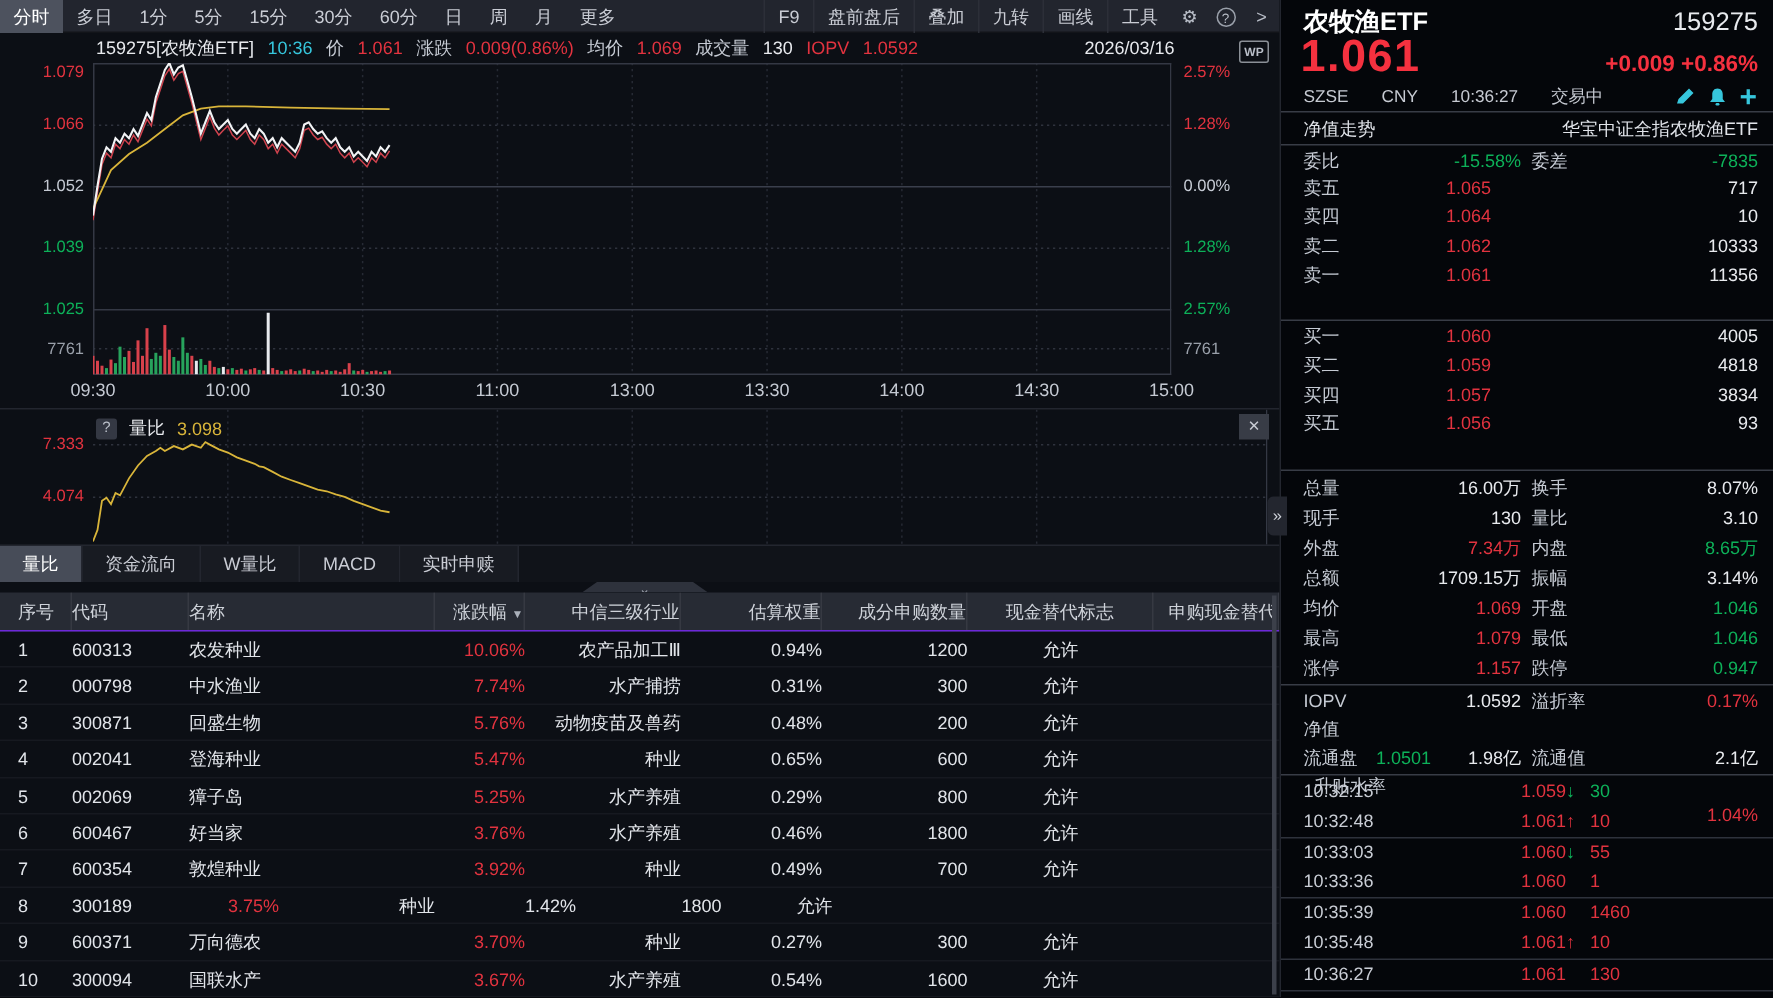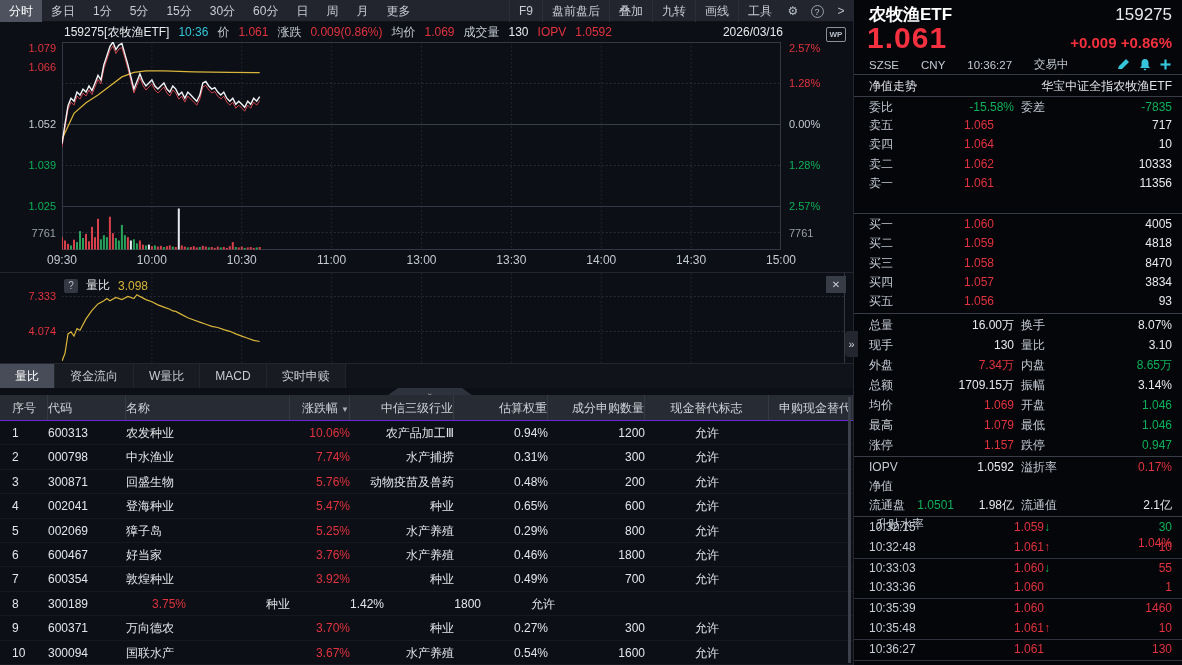--- a/index.html
+++ b/index.html
@@ -85,21 +85,21 @@
   .st-v1{width:85px;text-align:right}
   .st-l2{width:88px;padding-left:7px}
   .st-v2{flex:1;text-align:right}
   .ob-row{display:flex;height:19.25px;line-height:19.25px;padding:0 10px 0 15px}
   .ob-label{width:95px}
   .ob-price{width:50px}
   .ob-vol{flex:1;text-align:right;color:var(--white)}
   .tk-row{display:flex;height:19.8px;line-height:19.8px;padding:0 10px 0 15px}
   .tk-time{width:145px;color:#c9cdd5}
   .tk-arrow{width:16px;font-weight:bold}
-  .tk-vol{flex:1;text-align:right}
+  .tk-vol{flex:1;text-align:left}
   .expand-handle{position:absolute;left:845px;top:331px;width:13px;height:26px;background:#23262f;border-radius:4px 0 0 4px;color:#cfd3da;font-size:11px;text-align:center;line-height:26px}
 </style>
 </head>
 <body>
 
 <div class="app">
 
   <div class="topbar">
     <div class="menu" id="menu-left">
         <div class="menu-item sel">分时</div>
@@ -139,21 +139,21 @@
     <span class="c-l">成交量</span>
     <span class="c-w">130</span>
     <span class="c-r">IOPV</span>
     <span class="c-r">1.0592</span>
     <span class="c-w" style="margin-left:auto;margin-right:70px">2026/03/16</span>
   </div>
   <div class="wp-badge">WP</div>
 
   <div class="chart-area" id="chart-area">
       <div class="ylab c-r" style="top: -1px;">1.079</div>
-      <div class="ylab c-r" style="top: 18px;">1.066</div>
+      <div class="ylab c-r" style="top: 34px;">1.066</div>
       <div class="ylab c-l" style="top: 75px;">1.052</div>
       <div class="ylab c-g" style="top: 116px;">1.039</div>
       <div class="ylab c-g" style="top: 157px;">1.025</div>
       <div class="yrab c-r" style="top: -1px;">2.57%</div>
       <div class="yrab c-r" style="top: 34px;">1.28%</div>
       <div class="yrab c-l" style="top: 75px;">0.00%</div>
       <div class="yrab c-g" style="top: 116px;">1.28%</div>
       <div class="yrab c-g" style="top: 157px;">2.57%</div>
       <div class="ylab c-d" style="top: 184px;">7761</div>
       <div class="yrab c-d" style="top: 184px;">7761</div>
@@ -492,25 +492,20 @@
           <span class="ob-label">买一</span>
           <span class="ob-price c-r">1.060</span>
           <span class="ob-vol">4005</span>
         </div>
         <div class="ob-row">
           <span class="ob-label">买二</span>
           <span class="ob-price c-r">1.059</span>
           <span class="ob-vol">4818</span>
         </div>
         <div class="ob-row">
-          <span class="ob-label">买三</span>
-          <span class="ob-price c-r">1.058</span>
-          <span class="ob-vol">8470</span>
-        </div>
-        <div class="ob-row">
           <span class="ob-label">买四</span>
           <span class="ob-price c-r">1.057</span>
           <span class="ob-vol">3834</span>
         </div>
         <div class="ob-row">
           <span class="ob-label">买五</span>
           <span class="ob-price c-r">1.056</span>
           <span class="ob-vol">93</span>
         </div>
       </div>

